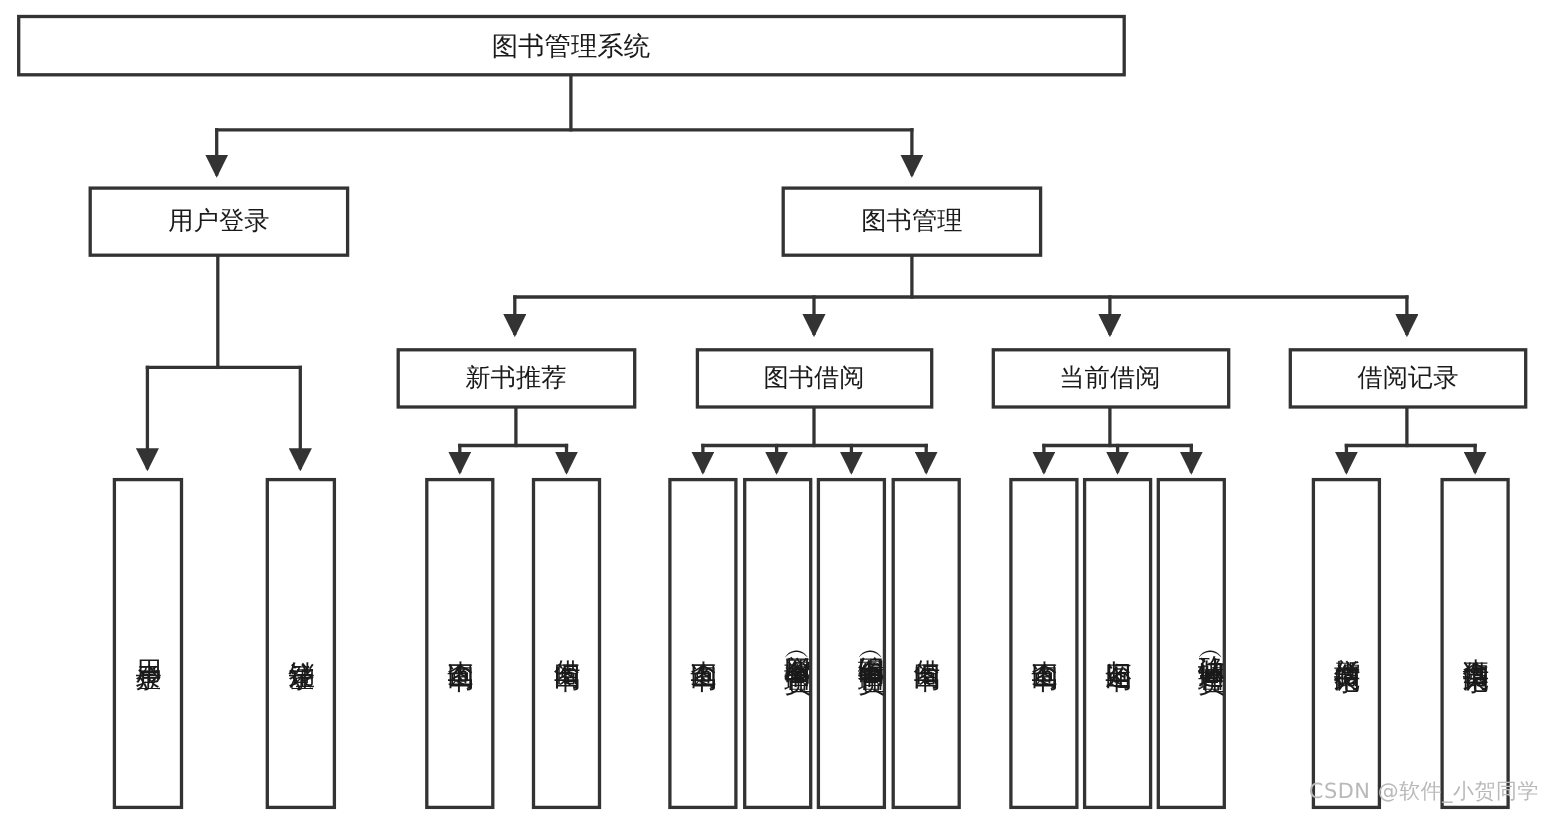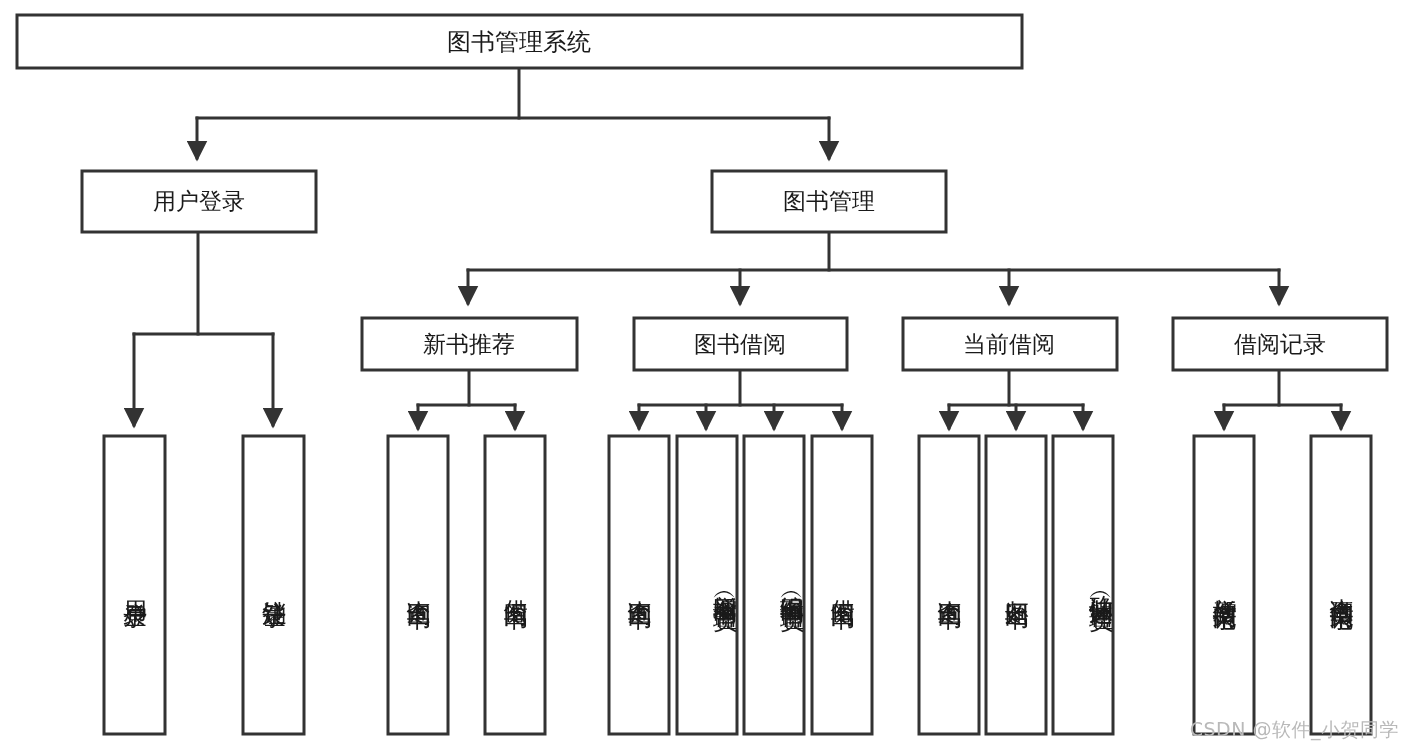--- a/index.html
+++ b/index.html
@@ -63,21 +63,21 @@
     letter-spacing: 2px;
     display: flex;
     align-items: center;
     justify-content: center;
     white-space: nowrap;
     pointer-events: none;
   }
   #watermark {
     position: absolute;
     right: 6px;
-    bottom: 4px;
+    bottom: 15px;
     font-family: "DejaVu Sans", "Liberation Sans", sans-serif;
     font-size: 19px;
     color: #b9b9b9;
     letter-spacing: 0.5px;
     white-space: nowrap;
   }
 </style>
 </head>
 <body>
 

